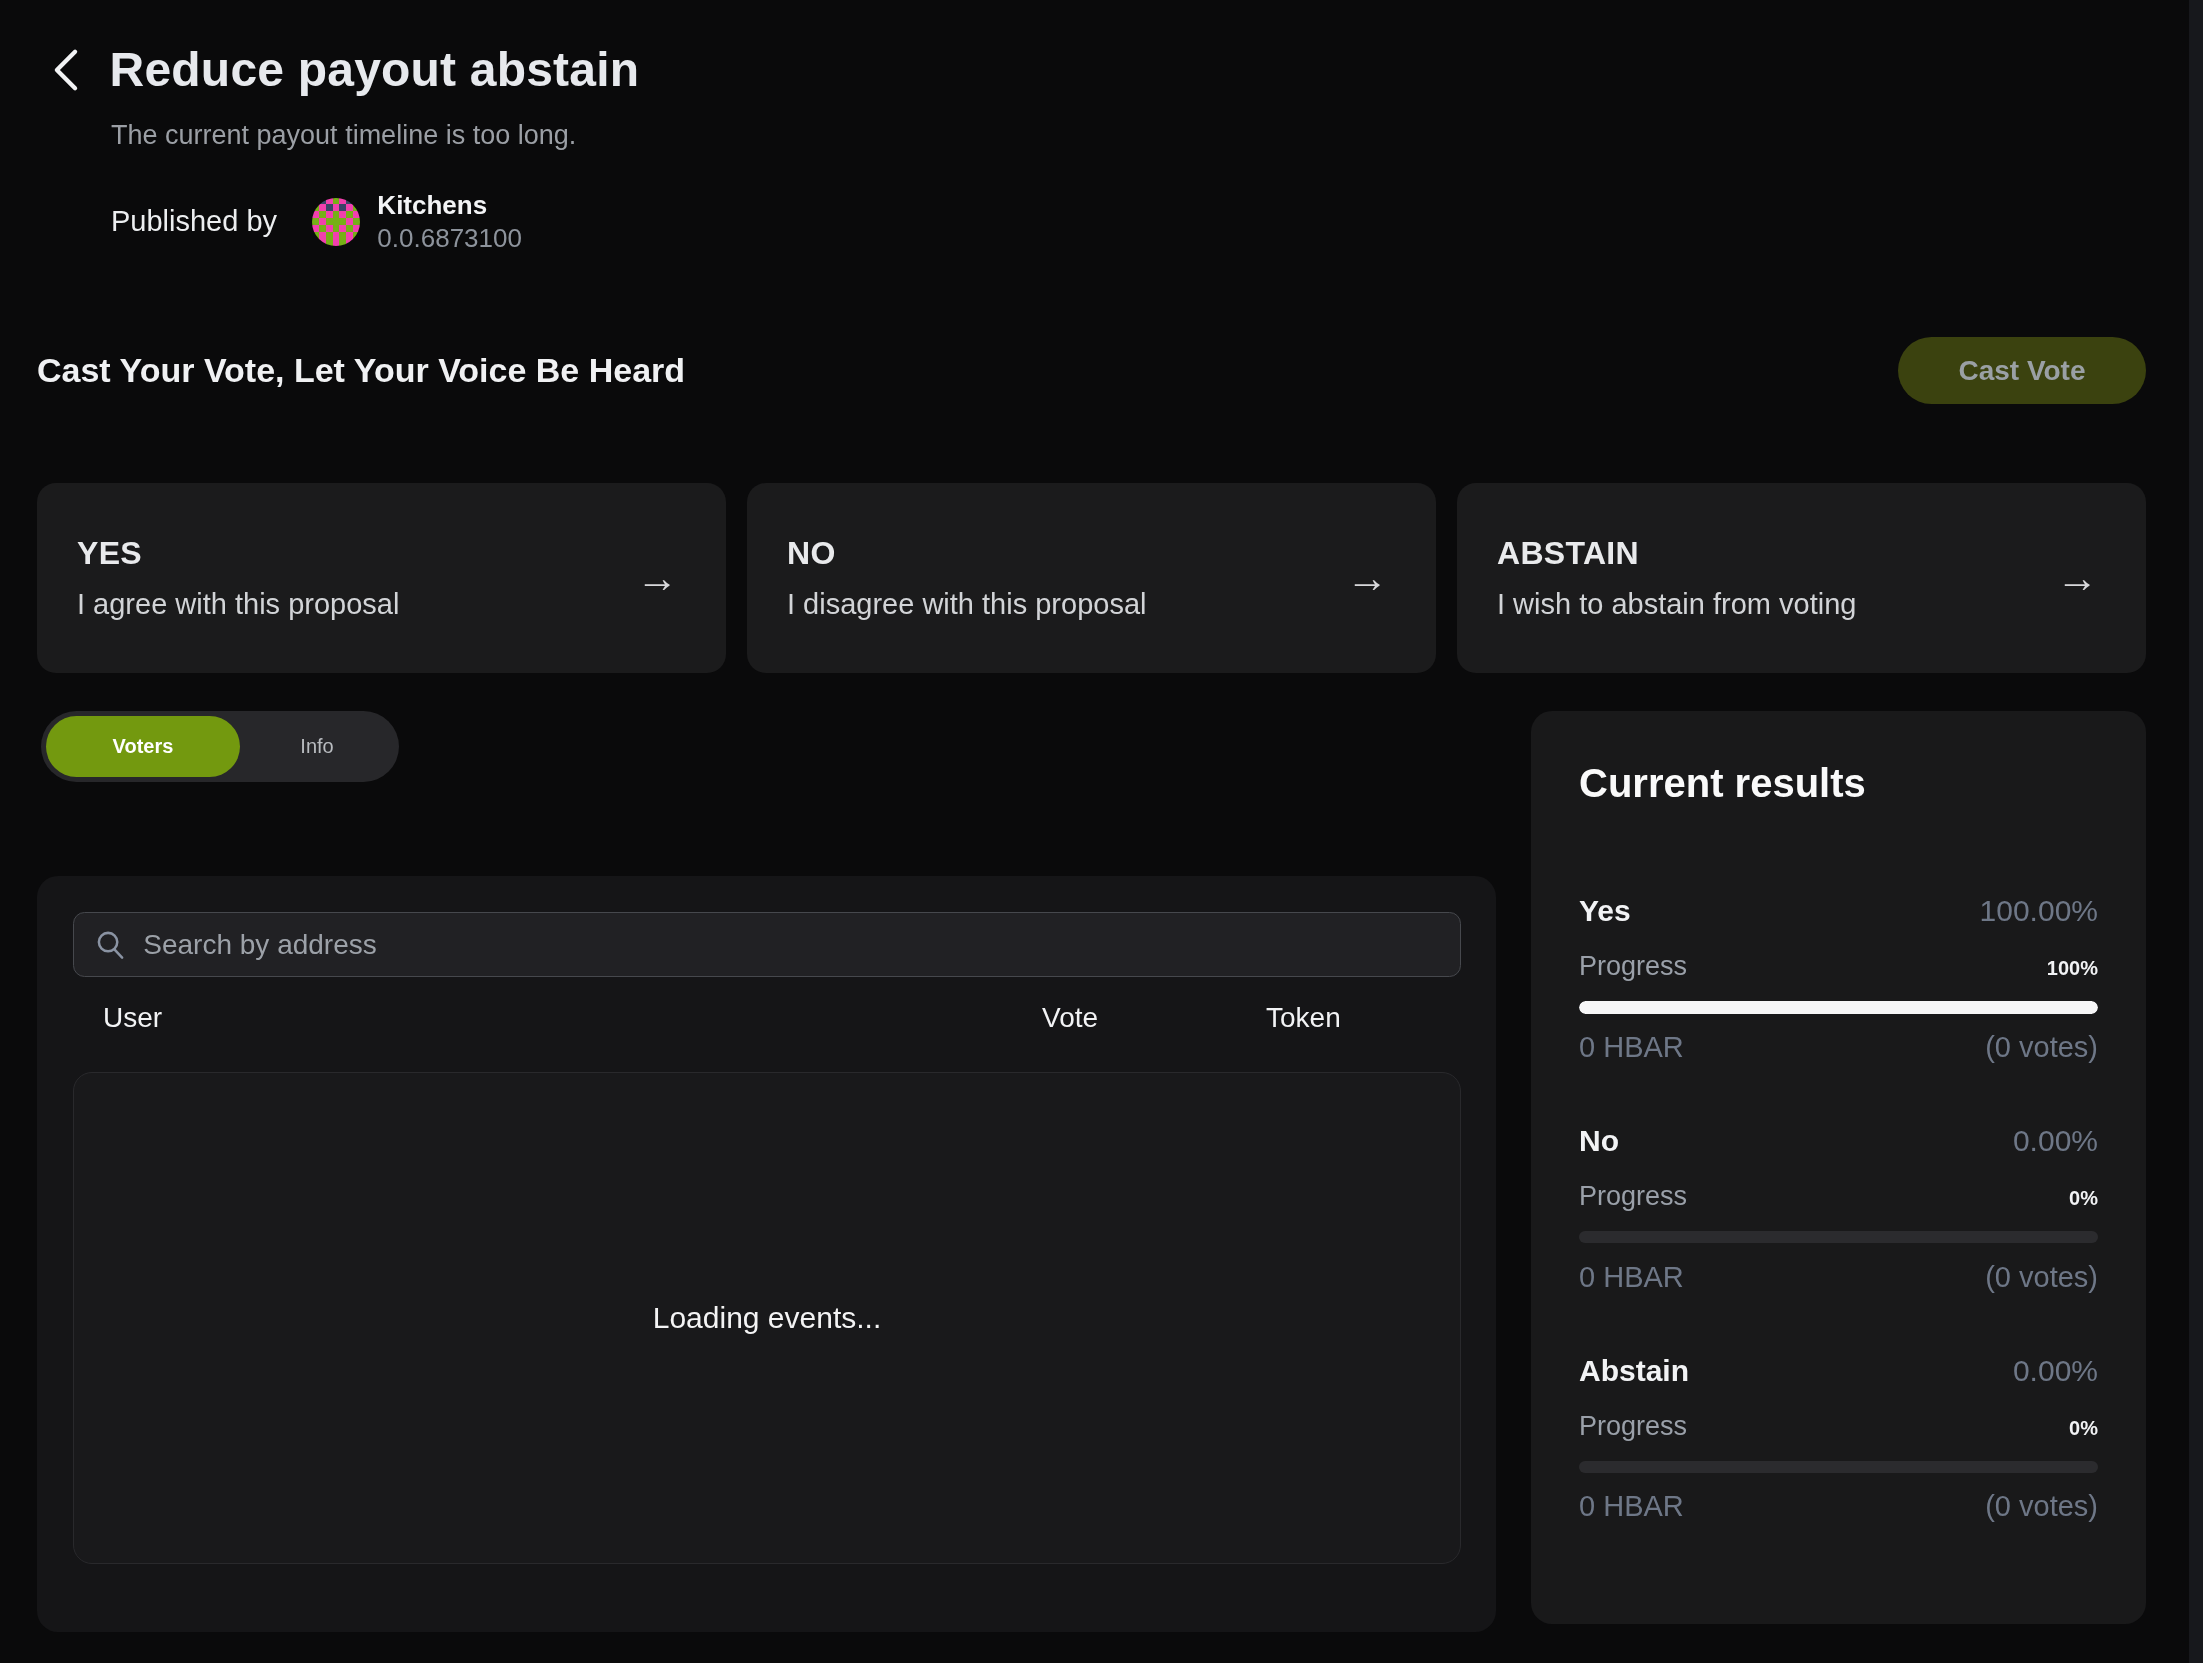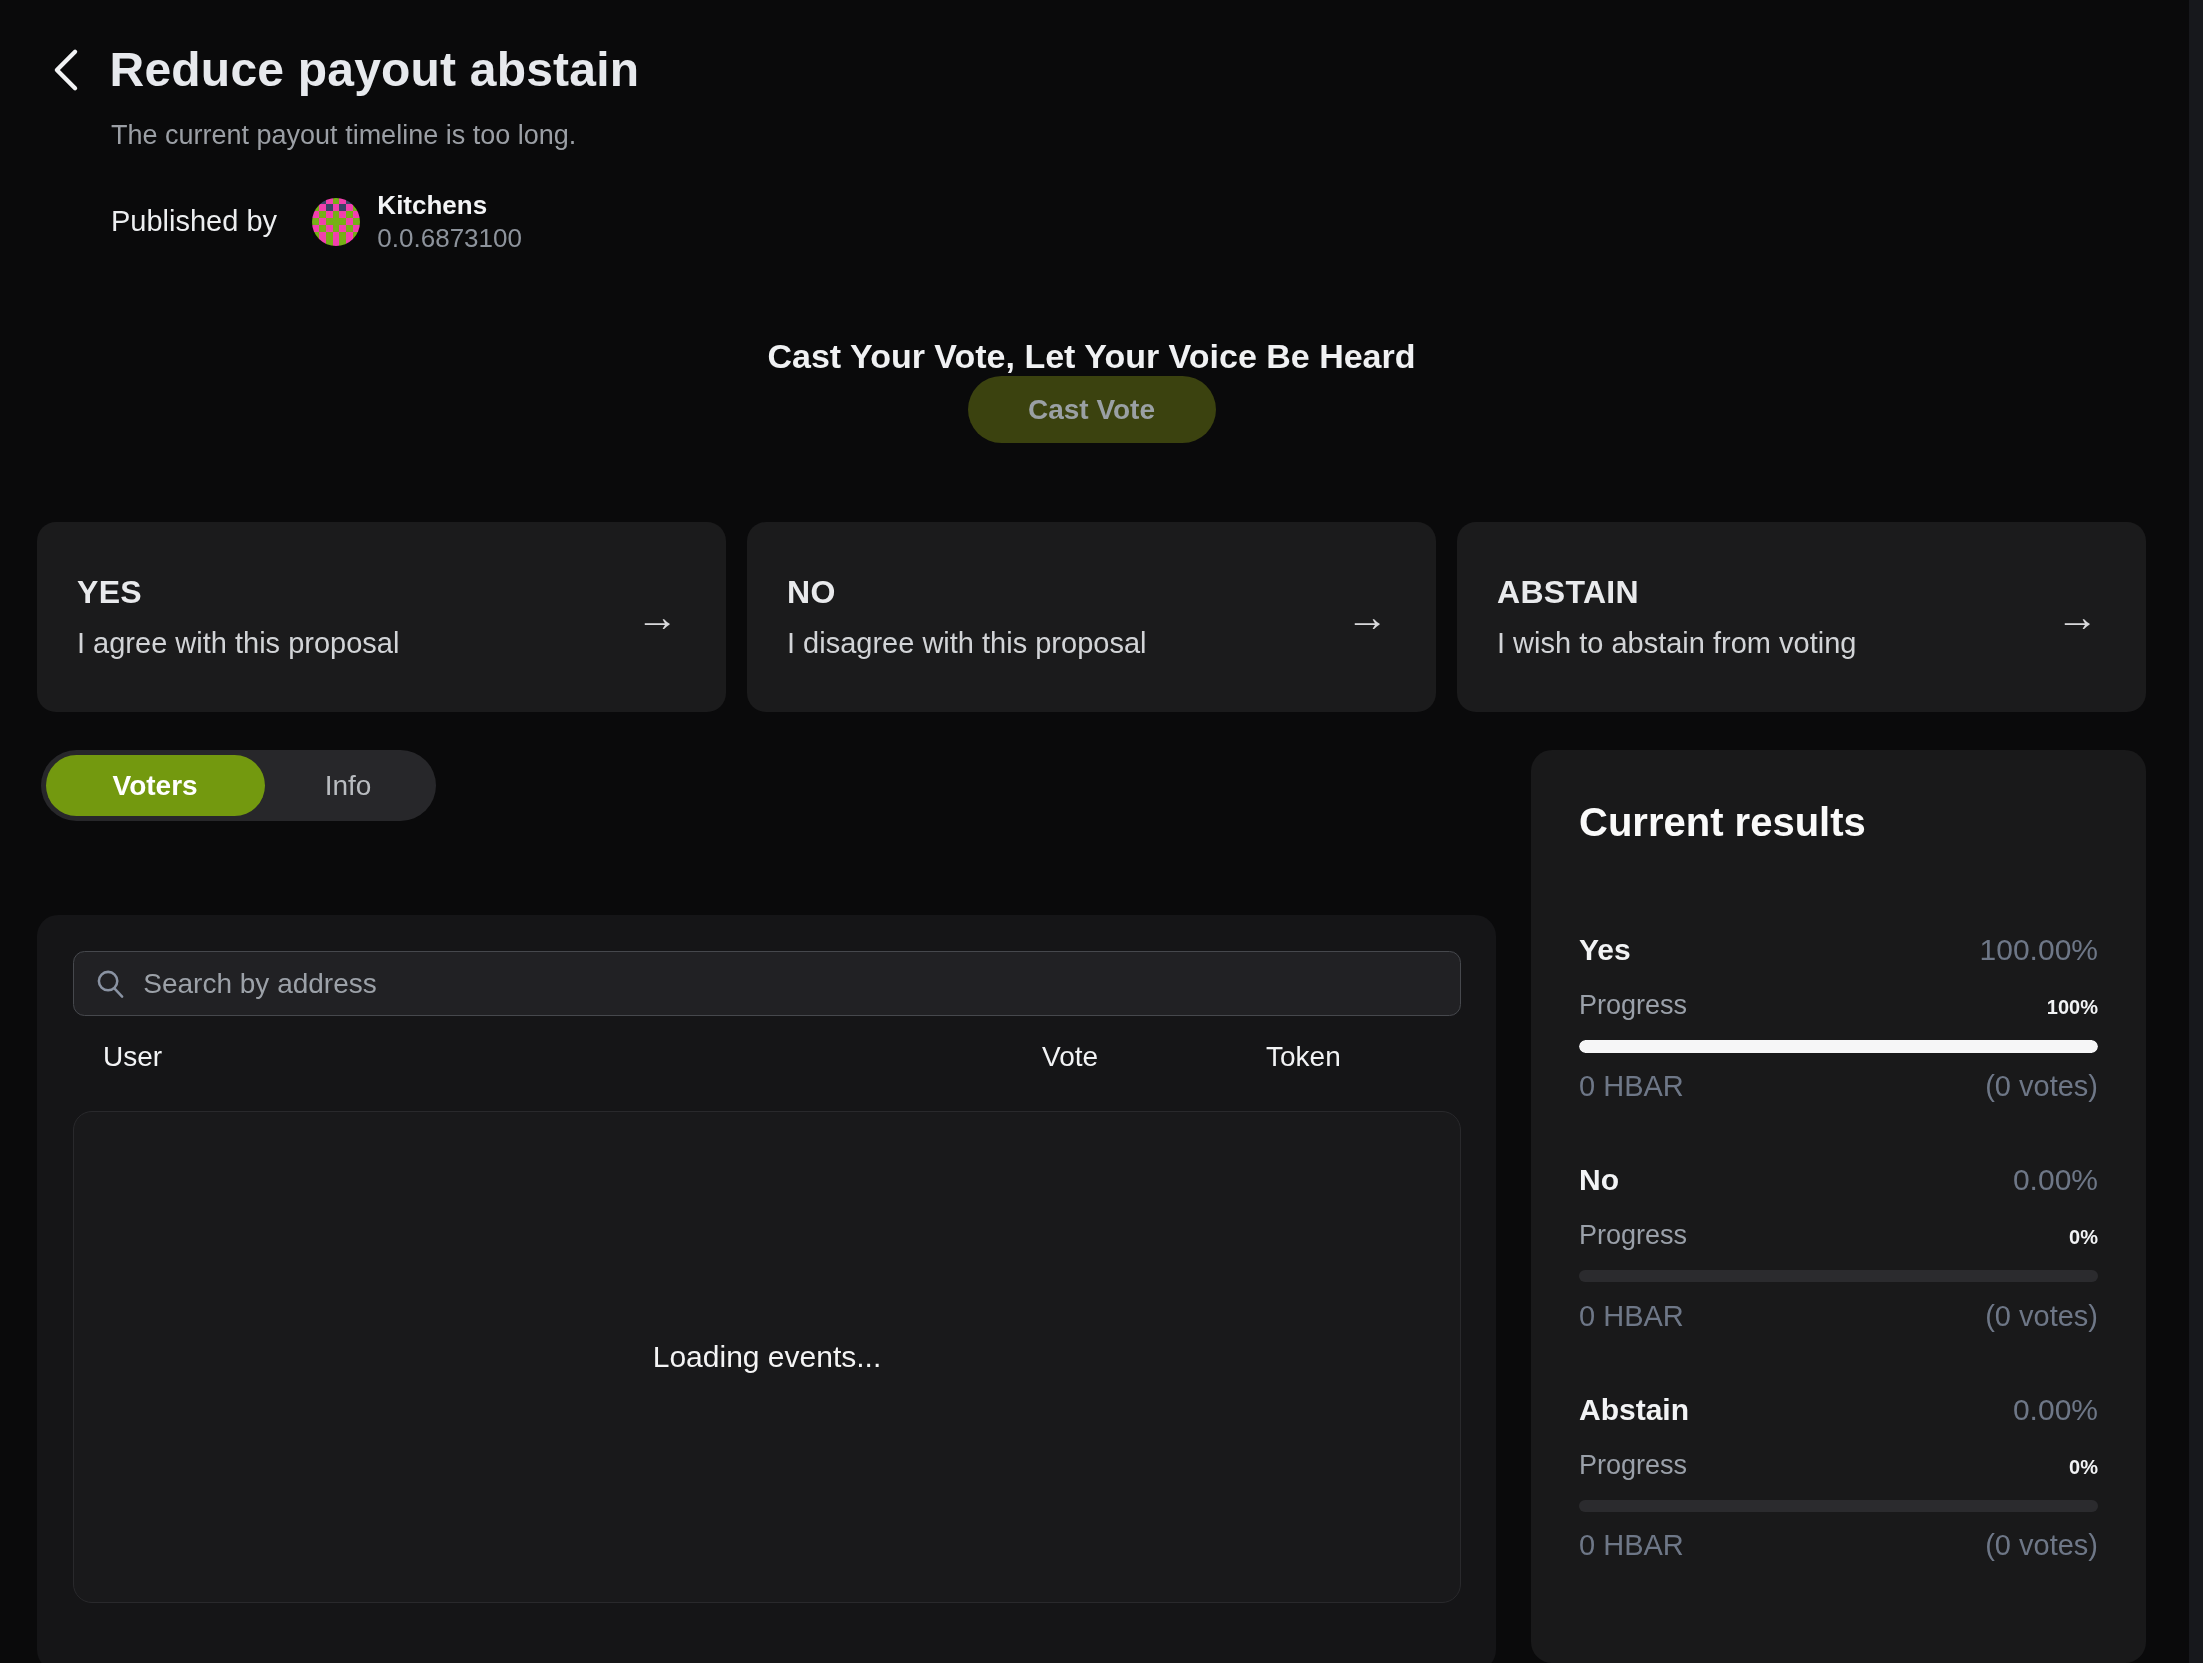--- a/index.html
+++ b/index.html
@@ -28,21 +28,21 @@
     width: 48px; height: 48px; border-radius: 50%; overflow: hidden;
     margin-left: 35px; flex: 0 0 auto;
     display: grid; grid-template-columns: repeat(7, 1fr); grid-template-rows: repeat(7, 1fr);
   }
   .avatar .px { width: 100%; height: 100%; }
   .pub-meta { margin-left: 17.3px; display: flex; flex-direction: column; justify-content: flex-end; }
   .pub-name { font-size: 26px; font-weight: 700; color: #f3f4f6; line-height: 1.25; }
   .pub-id { font-size: 26px; color: #8d939c; line-height: 1.25; }
 
   
-  .cast-row { margin-top: 83px; display: flex; align-items: center; justify-content: space-between; flex-direction: column; }
+  .cast-row { margin-top: 83px; display: flex; align-items: center; justify-content: space-between; }
   .cast-heading { font-size: 34px; font-weight: 700; color: #f0f1f3; }
   .cast-btn {
     width: 248px; height: 67px; border-radius: 34px; border: none; cursor: pointer;
     background: #3b420f; color: #9aa0a4; font-size: 28px; font-weight: 700;
     font-family: inherit;
   }
 
   
   .vote-cards { margin-top: 79px; display: flex; gap: 21px; }
   .vote-card {
@@ -58,21 +58,21 @@
   
   .lower { margin-top: 38px; display: flex; gap: 35px; align-items: flex-start; }
   .left-col { width: 1459px; }
 
   .tabs {
     display: inline-flex; background: #27272a; border-radius: 36px;
     height: 71px; padding: 4.8px; margin-left: 3.8px;
   }
   .tab {
     border: none; background: transparent; cursor: pointer; font-family: inherit;
-    font-size: 28px; color: #b9bcc0; border-radius: 31px; padding: 0 60px;
+    font-size: 20px; color: #b9bcc0; border-radius: 31px; padding: 0 60px;
     display: flex; align-items: center; justify-content: center;
   }
   .tab.active { background: #73990f; color: #ffffff; font-weight: 700; padding: 0 67px; }
 
   .voters-panel {
     margin-top: 94px; width: 1459px; height: 756px;
     background: #151517; border-radius: 21px; padding: 36px;
   }
   .search-box {
     position: relative; width: 1388px; height: 65px;

